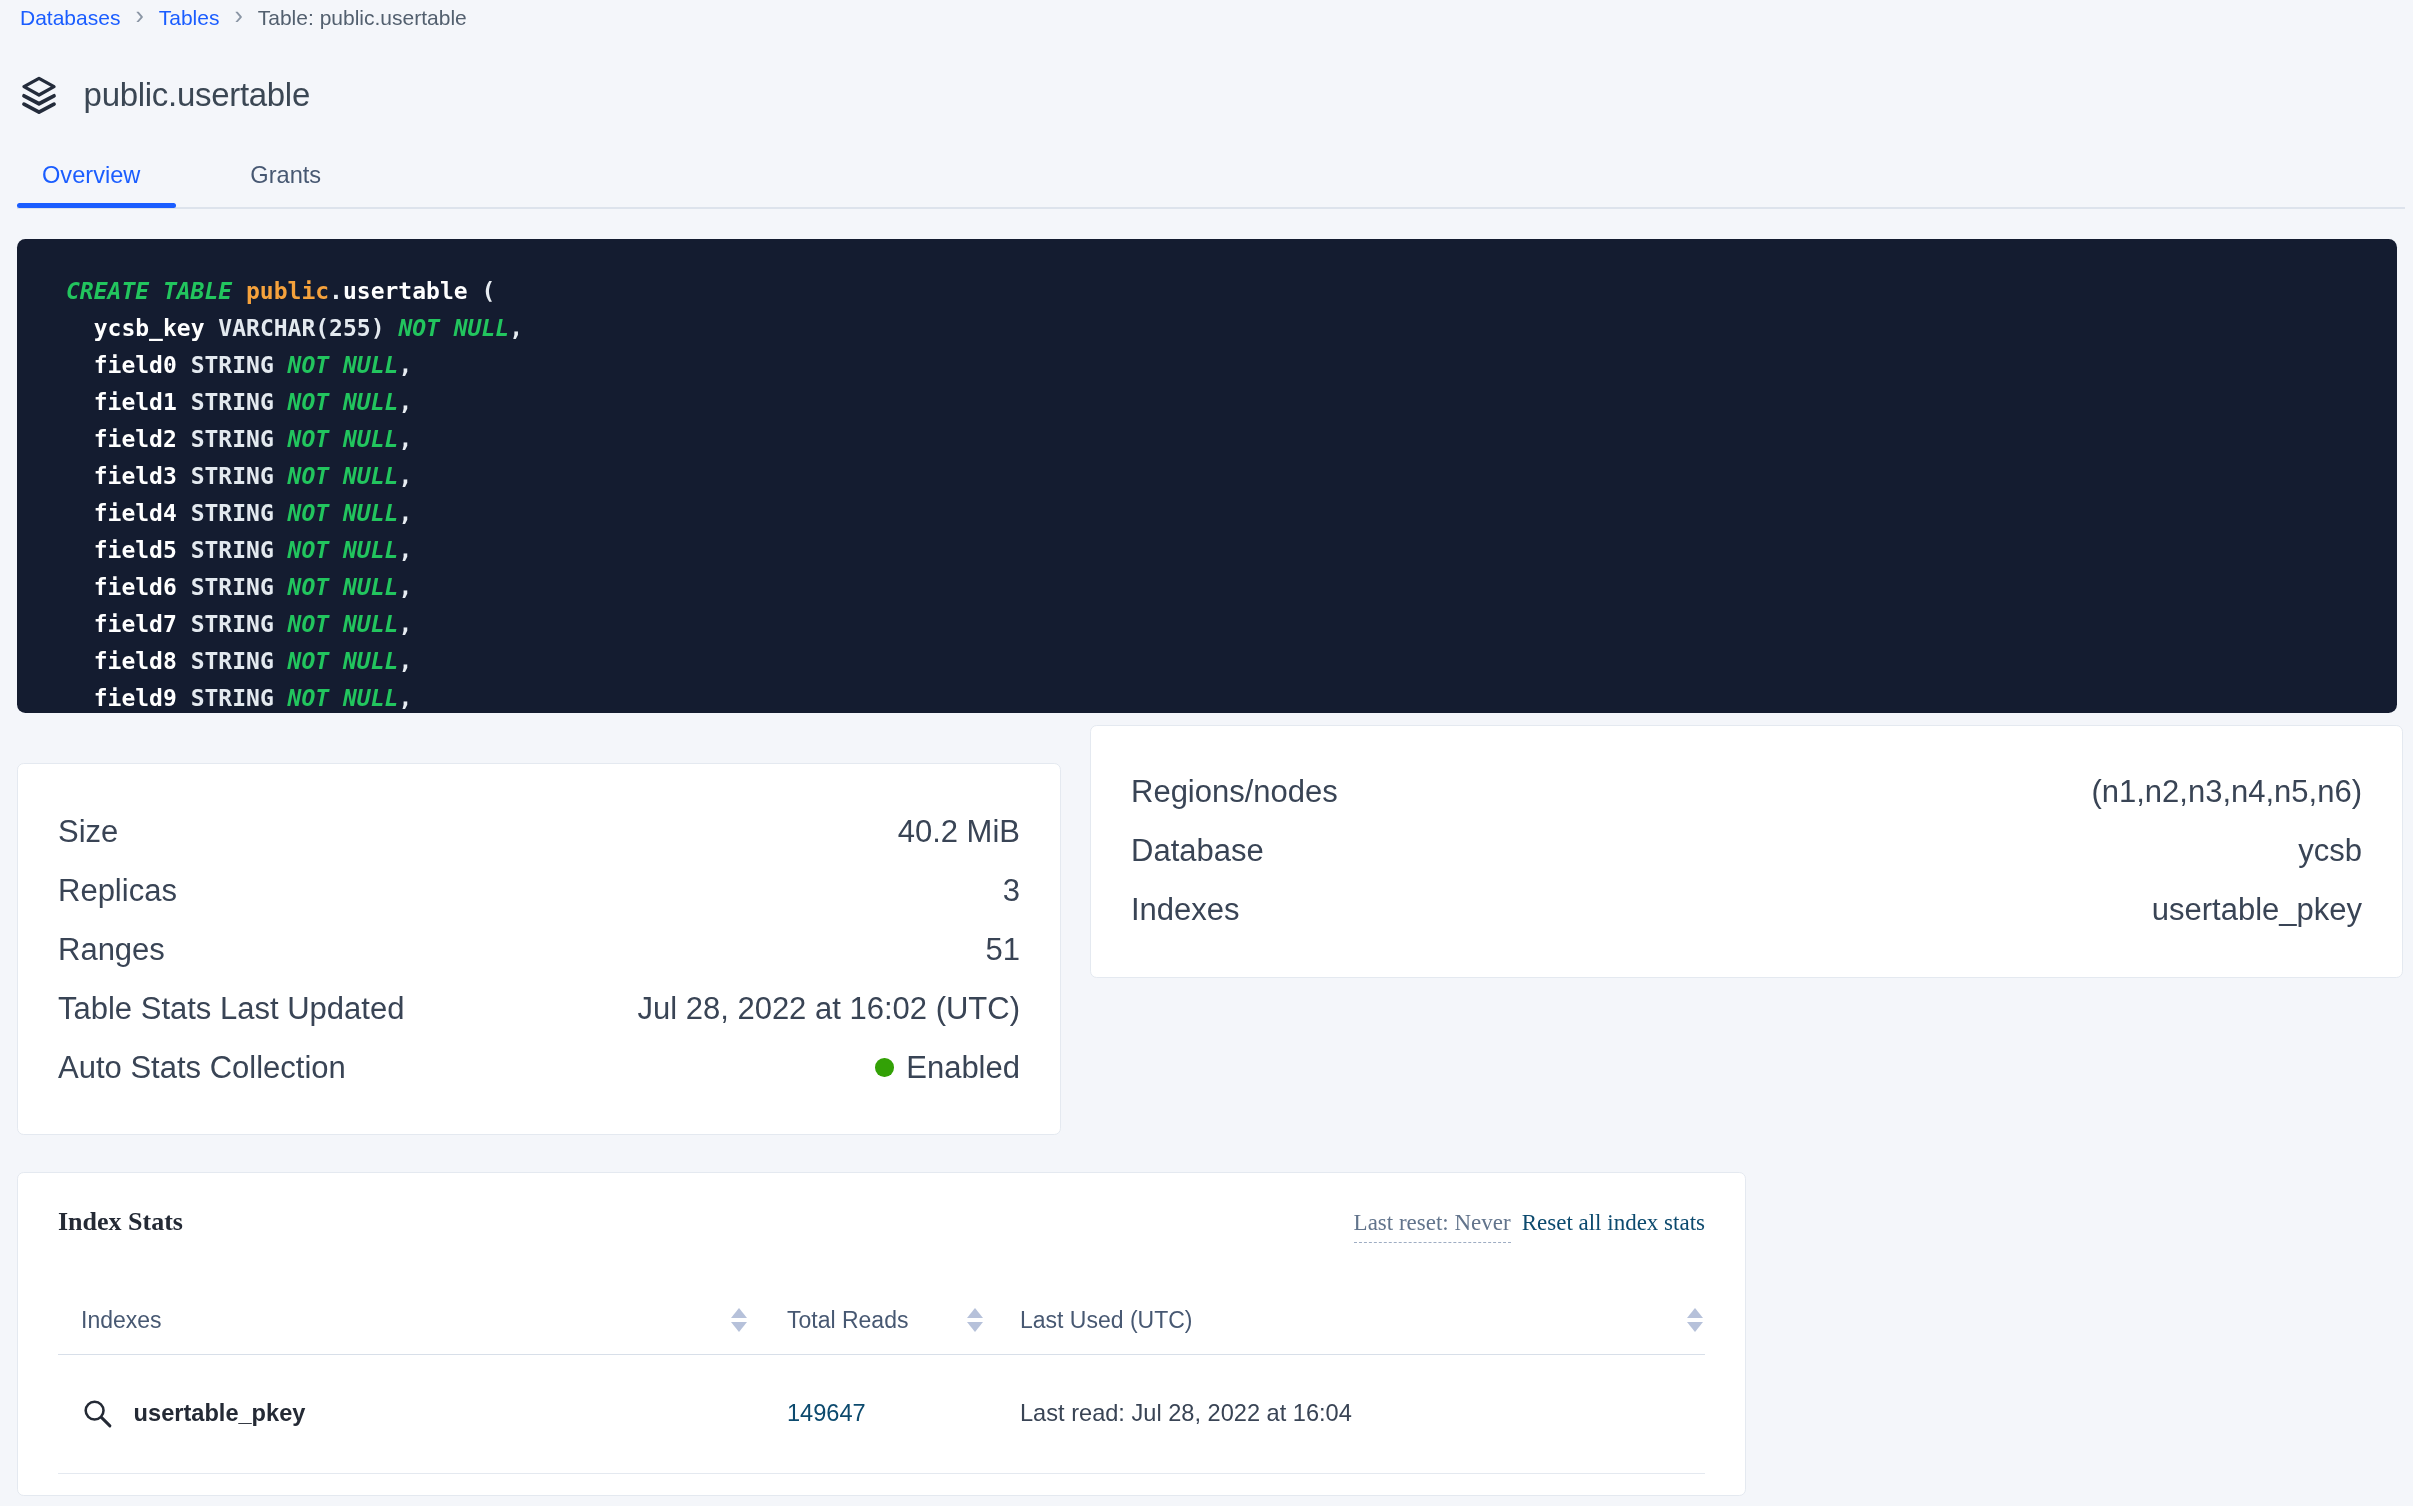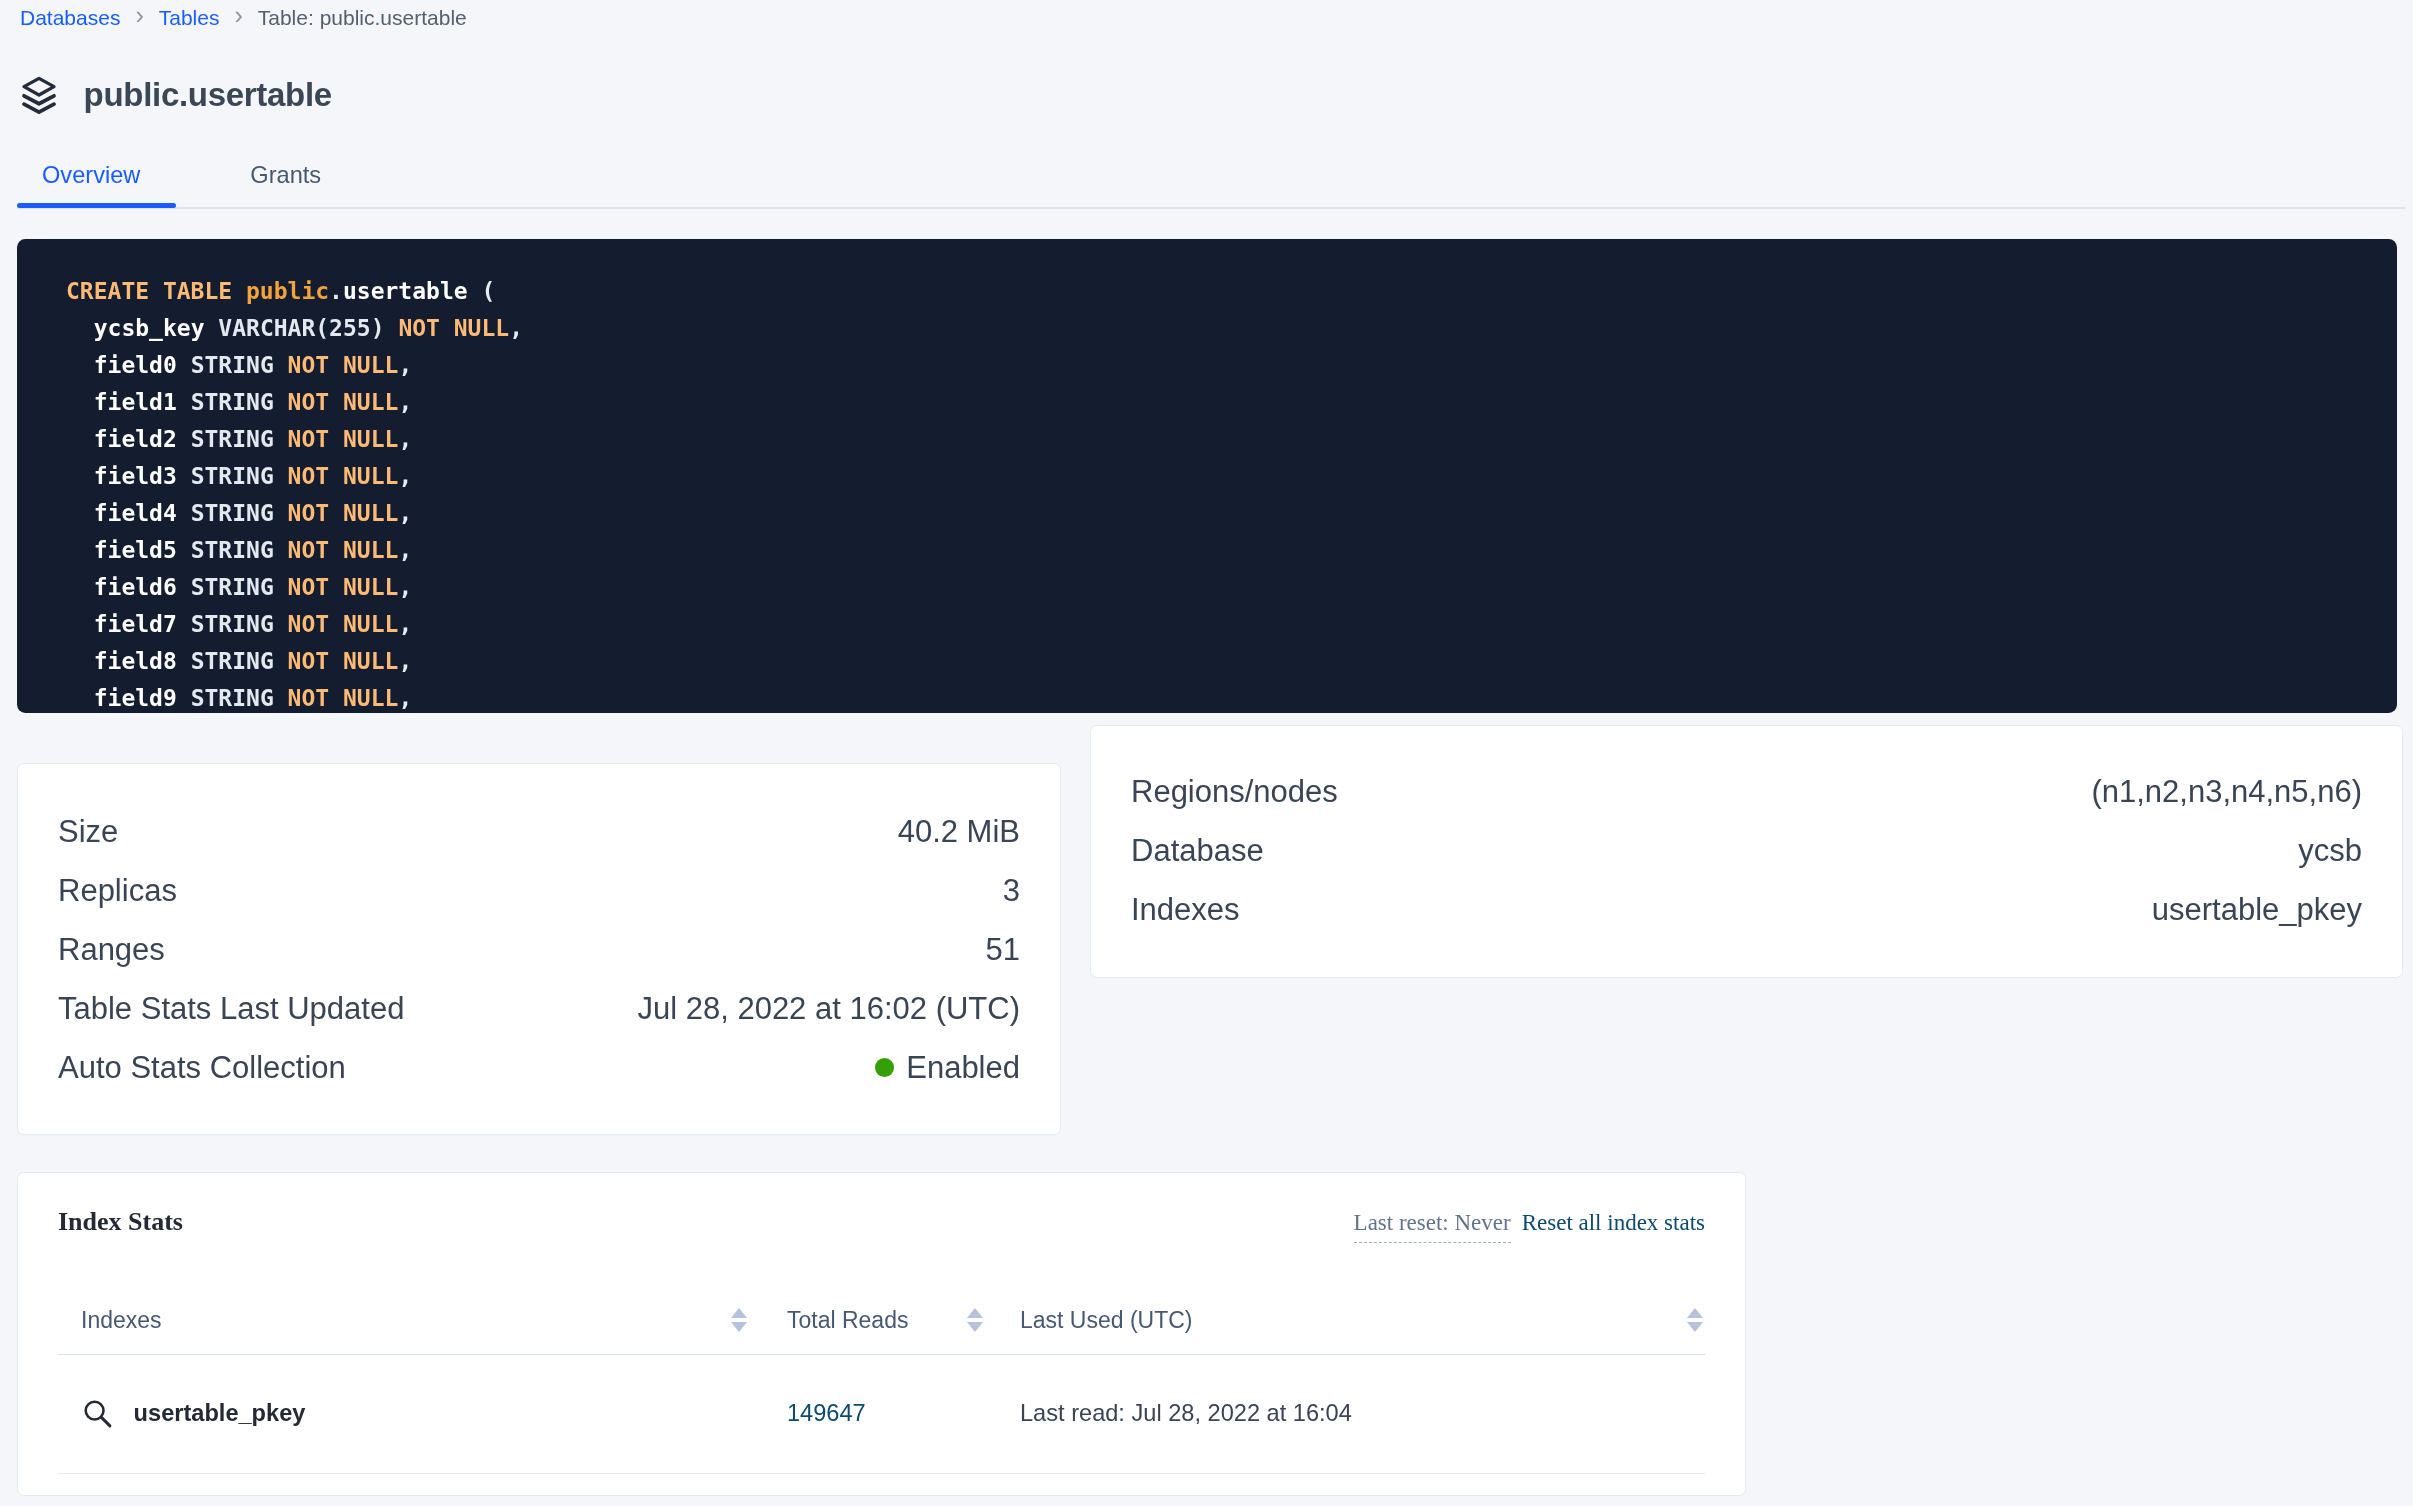--- a/index.html
+++ b/index.html
@@ -13,38 +13,38 @@
   .page{position:relative;width:2303px;height:1506px;}
 
   
   .breadcrumb{position:absolute;left:20px;top:5px;display:flex;align-items:center;gap:15px;font-size:21px;}
   .breadcrumb a{color:#1a5dff;text-decoration:none;cursor:pointer;}
   .breadcrumb .sep{color:#8b96a5;font-size:25px;line-height:1;transform:translateY(-1.7px);}
   .breadcrumb .current{color:#53606f;}
 
   
   .title-row{position:absolute;left:18.6px;top:74px;display:flex;align-items:center;gap:25px;}
-  .title-row h1{margin:0;font-size:33px;font-weight:700;color:#3b4754;letter-spacing:-0.3px;}
+  .title-row h1{margin:0;font-size:33px;font-weight:400;color:#3b4754;letter-spacing:-0.3px;}
 
   
   .tabs{position:absolute;left:42px;top:159px;display:flex;gap:110px;font-size:23.6px;line-height:32px;}
   .tab{color:#475872;cursor:pointer;}
   .tab.active{color:#1a5dff;font-weight:500;}
   .tab-underline{position:absolute;left:17px;top:203px;width:159px;height:5px;background:#1a5dff;border-radius:2.5px;z-index:2;}
   .tab-line{position:absolute;left:17px;top:207px;width:2388px;height:1.7px;background:#dde3ec;}
 
   
   .code{
     position:absolute;left:17px;top:239px;width:2380px;height:474px;box-sizing:border-box;
     background:#141c30;border-radius:8.4px;overflow:hidden;
     padding:34px 0 0 49px;margin:0;
     font-family:"DejaVu Sans Mono",monospace;font-size:23px;font-weight:700;
     line-height:37px;color:#e7ecf2;white-space:pre;
   }
-  .tk-kw{color:#fdba74;}
+  .tk-kw{color:#22c55e;font-style:italic;}
   .tk-schema{color:#f6a23c;}
   .tk-id{color:#ffffff;}
   .tk-type{color:#e3e9ef;}
   .tk-plain{color:#e7ecf2;}
 
   
   .card{position:absolute;background:#ffffff;border:1.7px solid #e4e9f0;border-radius:6.7px;box-sizing:border-box;}
   .card-left{left:17px;top:763px;width:1044px;height:372px;padding:38px 40px;}
   .card-right{left:1090px;top:725px;width:1313px;height:253px;padding:36px 40px;}
   .detail-row{height:59px;display:flex;justify-content:space-between;align-items:center;font-size:31px;}

